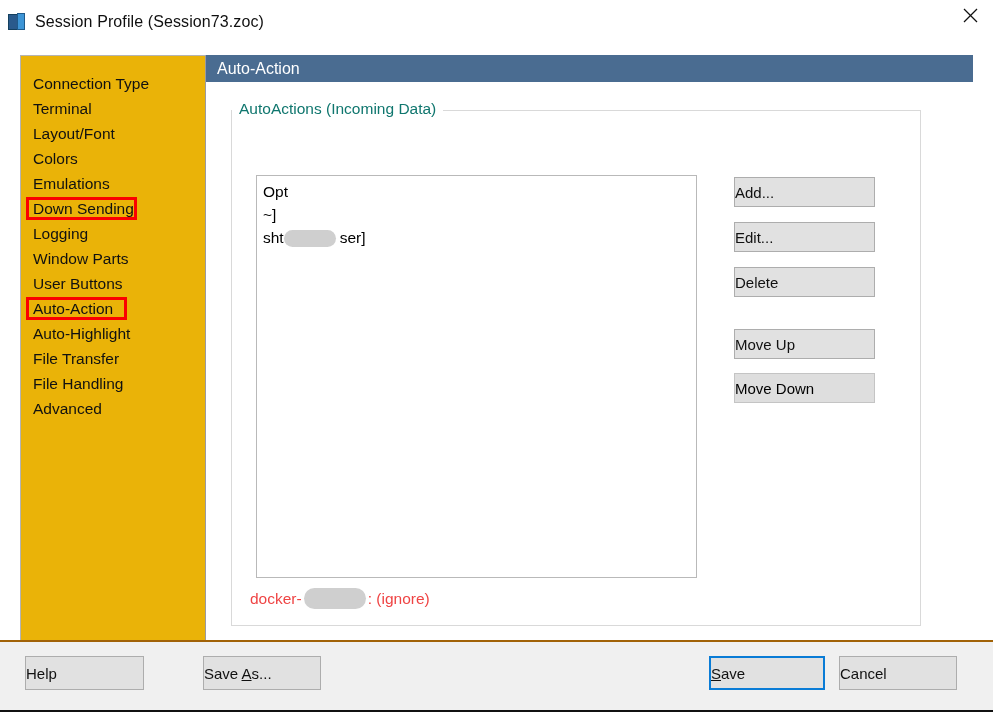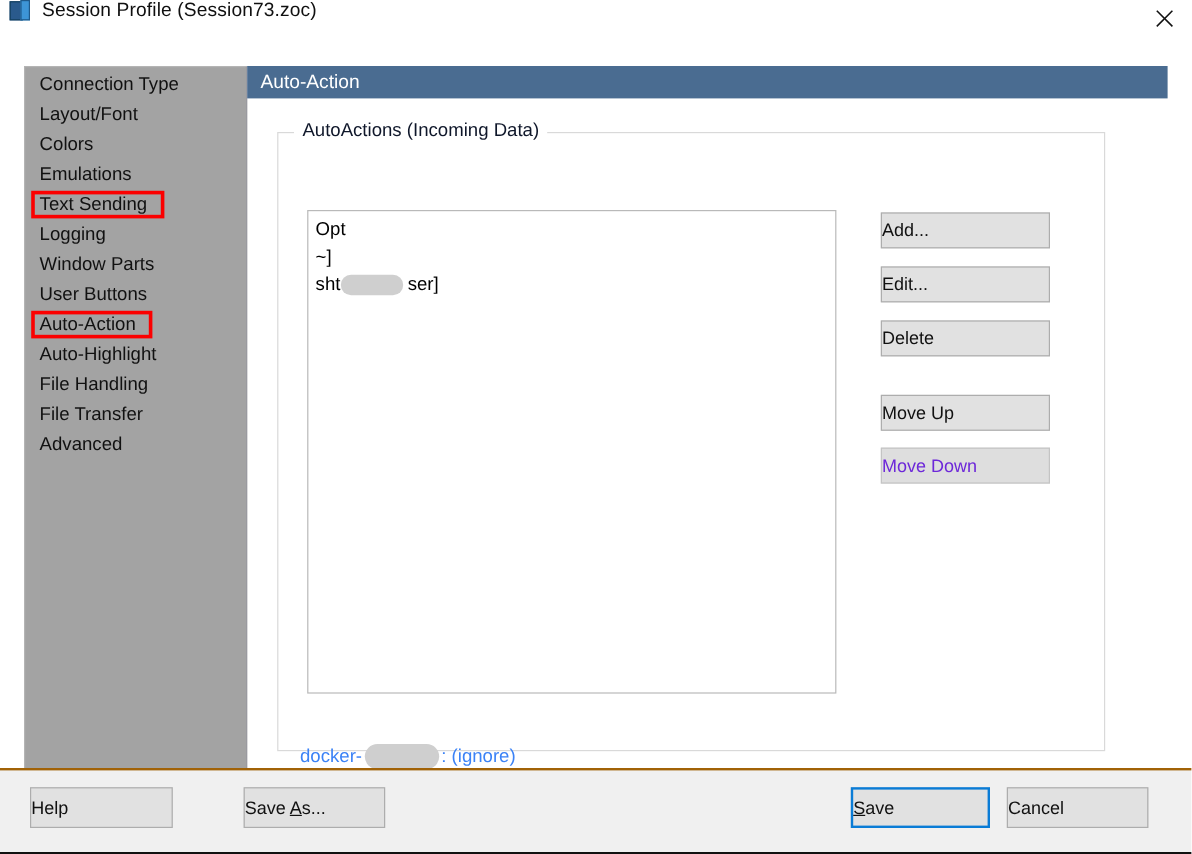--- a/index.html
+++ b/index.html
@@ -18,21 +18,21 @@
   }
 
   
   .titlebar {
     position: absolute;
     left: 0; top: 0;
     width: 993px;
     height: 31px;
     background: #ffffff;
     display: flex;
-    align-items: flex-start;
+    align-items: flex-end;
   }
   .title-icon {
     width: 18px; height: 18px;
     margin-left: 8px;
     position: relative;
     flex: 0 0 auto;
   }
   .title-icon .bk1 {
     position: absolute;
     left: 0; top: 1px;
@@ -75,26 +75,26 @@
     height: 609px;
     background: #ffffff;
   }
 
   
   .sidebar {
     position: absolute;
     left: 20px; top: 24px;
     width: 186px;
     height: 594px;
-    background: #a3a3a3;
+    background: #eab308;
     border: 1px solid #b4b4b4;
     border-right-color: #9a9aa0;
     border-bottom-color: #9a9aa0;
     box-sizing: border-box;
-    padding-top: 2px;
+    padding-top: 15px;
     overflow: hidden;
   }
   .side-item {
     height: 25px;
     line-height: 25px;
     padding-left: 12px;
     font-size: 15.5px;
     color: #111111;
     white-space: nowrap;
     position: relative;
@@ -132,25 +132,25 @@
   .groupbox {
     position: absolute;
     left: 231px; top: 79px;
     width: 690px;
     height: 516px;
     border: 1px solid #d9d9d9;
     box-sizing: border-box;
   }
   .groupbox-legend {
     position: absolute;
-    left: 245px; top: 69px;
+    left: 232px; top: 69px;
     background: #ffffff;
     padding: 0 7px;
     font-size: 15.5px;
-    color: #0f172a;
+    color: #0f766e;
     white-space: nowrap;
   }
 
   
   .listbox {
     position: absolute;
     left: 256px; top: 144px;
     width: 441px;
     height: 403px;
     background: #ffffff;
@@ -181,43 +181,42 @@
     background: #cfcfcf;
   }
   .redact.blue {
     background: #2a7fd0;
   }
 
   .status-line {
     position: absolute;
     left: 250px; top: 557px;
     font-size: 15.5px;
-    color: #3b82f6;
+    color: #ef4444;
     white-space: nowrap;
     display: flex;
     align-items: center;
-    margin-top: 32px;
   }
 
   
   .btn {
     background: #e1e1e1;
     border: 1px solid #adadad;
     box-sizing: border-box;
     font-family: "Liberation Sans", sans-serif;
     font-size: 15px;
     color: #111111;
     display: flex;
     align-items: center;
     justify-content: flex-start;
     cursor: default;
     padding: 0;
   }
   .btn.disabled {
-    color: #6d28d9;
+    color: #000000;
     background: #dedede;
     border-color: #c4c4c4;
   }
   .side-btn {
     position: absolute;
     left: 734px;
     width: 141px;
     height: 30px;
   }
   #btn-add   { top: 146px; }
@@ -265,31 +264,32 @@
       <line x1="1" y1="1" x2="14" y2="14" stroke="#111111" stroke-width="1.3"></line>
       <line x1="14" y1="1" x2="1" y2="14" stroke="#111111" stroke-width="1.3"></line>
     </svg>
   </div>
 </div>
 
 <div class="dialog-body">
 
   <div class="sidebar" id="sidebar">
       <div class="side-item"><span>Connection Type</span></div>
+      <div class="side-item"><span>Terminal</span></div>
       <div class="side-item"><span>Layout/Font</span></div>
       <div class="side-item"><span>Colors</span></div>
       <div class="side-item"><span>Emulations</span></div>
-      <div class="side-item marked"><span>Text Sending</span></div>
+      <div class="side-item marked"><span>Down Sending</span></div>
       <div class="side-item"><span>Logging</span></div>
       <div class="side-item"><span>Window Parts</span></div>
       <div class="side-item"><span>User Buttons</span></div>
       <div class="side-item marked wide"><span>Auto-Action</span></div>
       <div class="side-item"><span>Auto-Highlight</span></div>
+      <div class="side-item"><span>File Transfer</span></div>
       <div class="side-item"><span>File Handling</span></div>
-      <div class="side-item"><span>File Transfer</span></div>
       <div class="side-item"><span>Advanced</span></div>
     </div>
 
   <div class="panel-header">
     <span>Auto-Action</span>
   </div>
 
   <div class="groupbox"></div>
   <div class="groupbox-legend">AutoActions (Incoming Data)</div>
 

